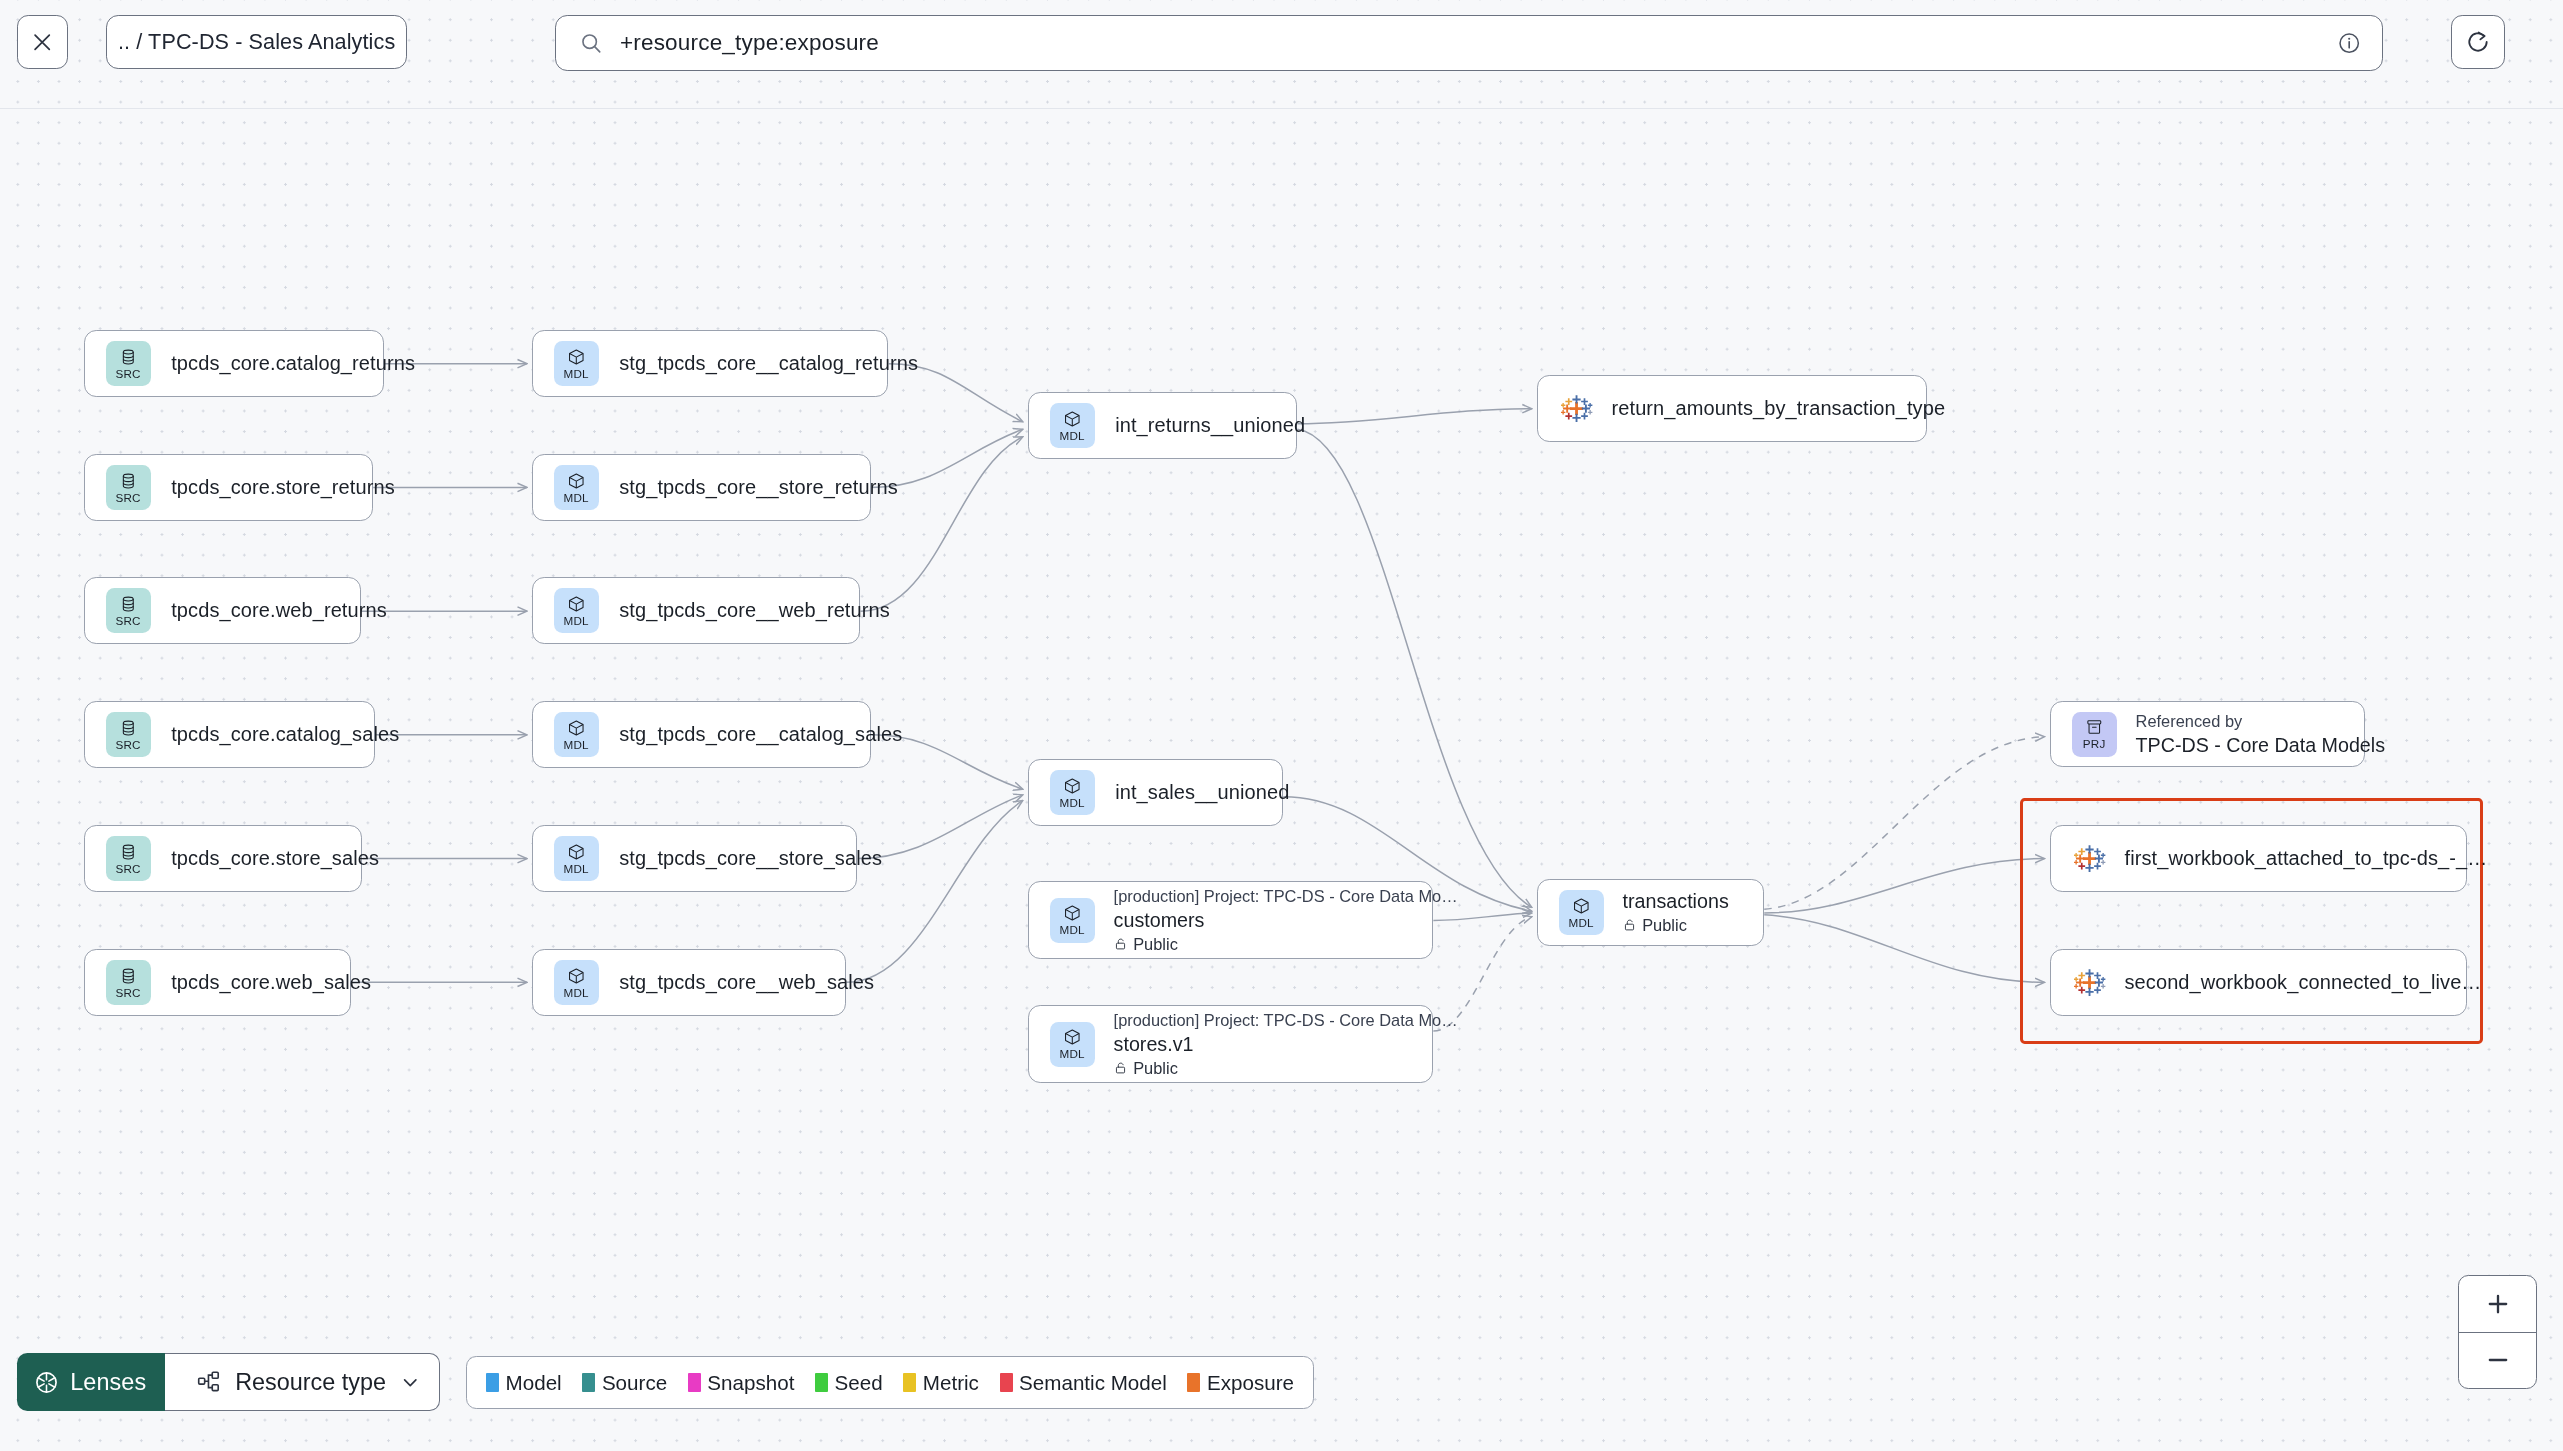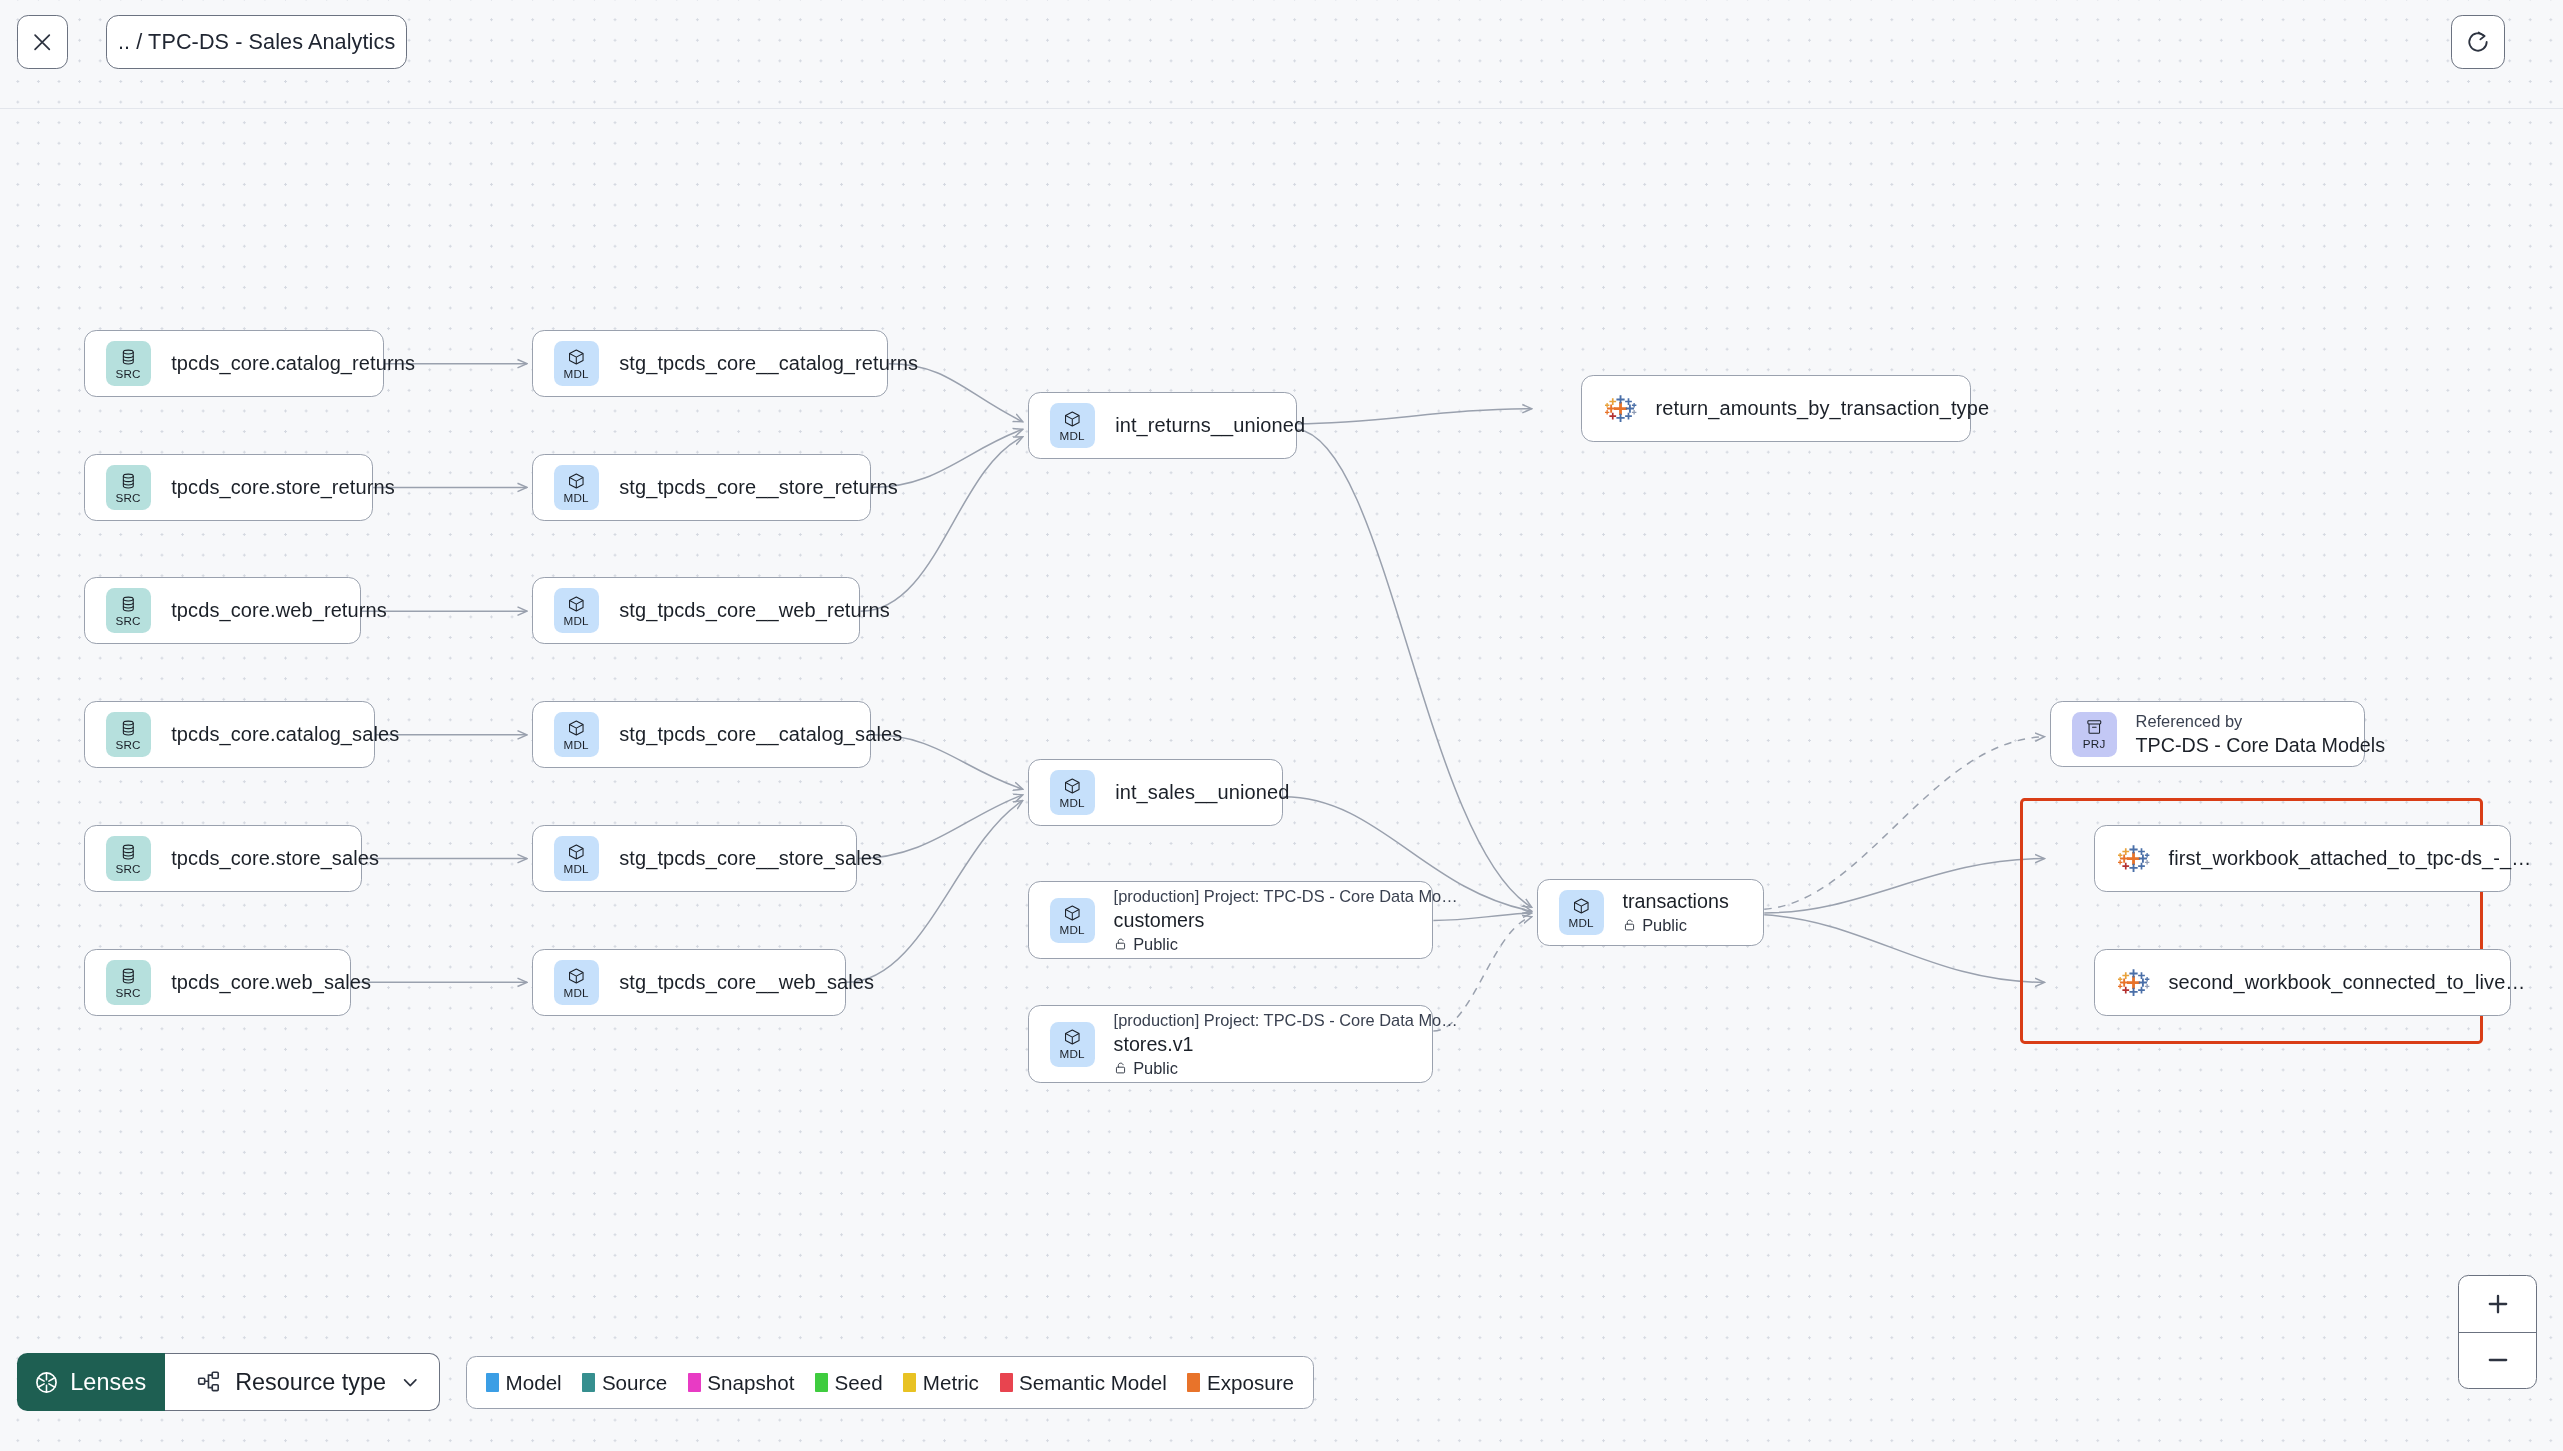--- a/index.html
+++ b/index.html
@@ -87,21 +87,21 @@
   }
   .node-title {
     font-size: 19.7px; color: #1b2028; line-height: 25px; white-space: nowrap;
   }
   .node-meta {
     font-size: 16.4px; color: #2b313d; line-height: 22.5px;
     display: flex; align-items: center; gap: 6.6px; white-space: nowrap;
   }
   .lock-ico { width: 13px; height: 14px; display: block; }
   .exposure-ico { width: 32px; height: 30px; flex: 0 0 auto; }
-  .node.exposure { padding-left: 22.5px; margin-left: 44px; }
+  .node.exposure { padding-left: 22.5px; }
   .node.exposure .node-label { margin-left: 19px; }
 
   
   #highlight-box {
     position: absolute;
     border: 3.7px solid #d93d16;
     border-radius: 4.7px;
     z-index: 9;
     background: transparent;
   }
@@ -492,20 +492,32 @@
     <div class="tb-btn" id="close-btn">
       <svg width="24.4" height="24.4" viewBox="0 0 24 24">
         <path d="M5 5 L19 19 M19 5 L5 19" stroke="#2d3340" stroke-width="1.7" fill="none" stroke-linecap="round"></path>
       </svg>
     </div>
 
     <div class="tb-btn" id="breadcrumb-btn">
       <span>.. / TPC-DS - Sales Analytics</span>
     </div>
 
+    <div id="search-box">
+      <svg width="24.4" height="24.4" viewBox="0 0 24 24">
+        <circle cx="10.5" cy="10.5" r="6.6" fill="none" stroke="#6b7280" stroke-width="1.6"></circle>
+        <path d="M15.4 15.4 L20.4 20.6" stroke="#6b7280" stroke-width="1.6" stroke-linecap="round"></path>
+      </svg>
+      <span id="search-text" placeholder="Search">+resource_type:exposure</span>
+      <svg width="24.4" height="24.4" viewBox="0 0 24 24">
+        <circle cx="12" cy="12" r="9" fill="none" stroke="#4b5260" stroke-width="1.5"></circle>
+        <circle cx="12" cy="7.6" r="1.05" fill="#4b5260"></circle>
+        <path d="M12 10.6 L12 16.6" stroke="#4b5260" stroke-width="1.6" stroke-linecap="round"></path>
+      </svg>
+    </div>
 
     <div class="tb-btn" id="refresh-btn">
       <svg width="26" height="26" viewBox="0 0 24 24">
         <path d="M20 12 A8 8 0 1 1 17.4 6.1" fill="none" stroke="#2d3340" stroke-width="1.7" stroke-linecap="round"></path>
         <path d="M12.6 3.2 L18.1 6.5 L14.2 9.6" fill="none" stroke="#2d3340" stroke-width="1.7" stroke-linecap="round" stroke-linejoin="round"></path>
       </svg>
     </div>
   </div>
 
   <div id="lenses-group">

